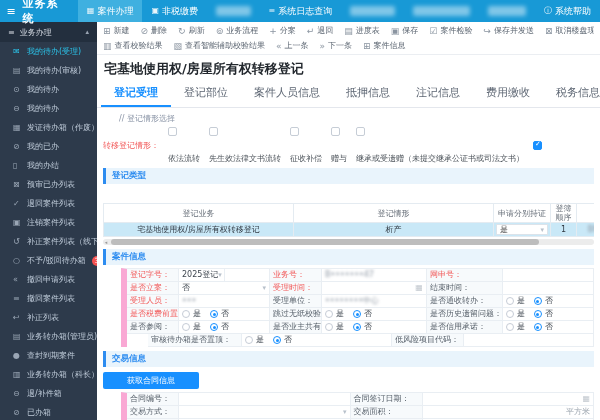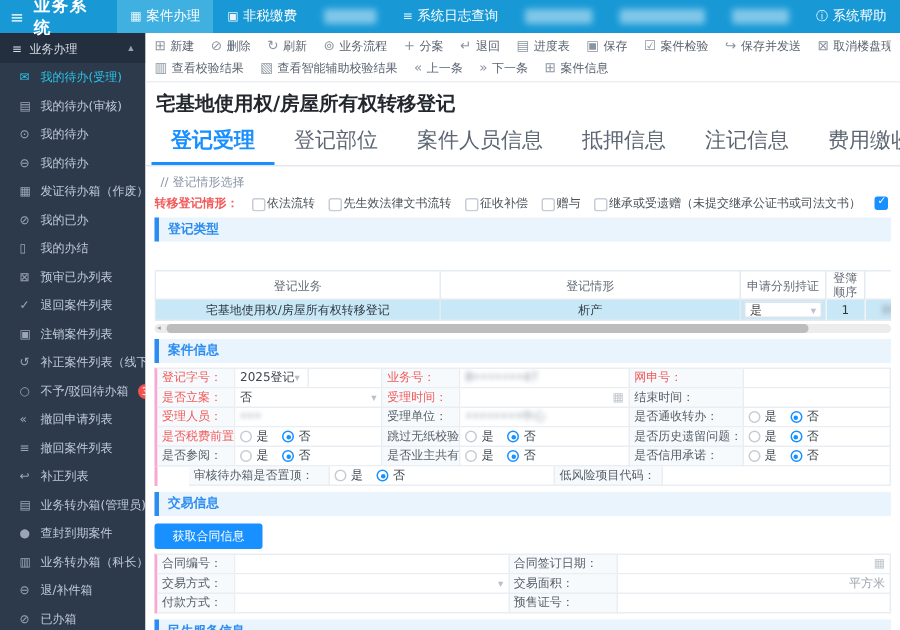--- a/index.html
+++ b/index.html
@@ -29,29 +29,29 @@
   .badge { background:#f45151; color:#fff; min-width:10px; height:10px; border-radius:5px; font-size:7px; line-height:10px; text-align:center; padding:0 2px; margin-left:1px; }
 
   
   .main { position:absolute; left:97px; top:22px; width:503px; bottom:0; background:#fff; overflow:hidden; }
   .toolbar { border-bottom:1px solid #ebeef2; padding:1px 6px; }
   .tb-row { display:flex; align-items:center; gap:11px; height:15px; overflow:hidden; }
   .tb-btn { display:flex; align-items:center; gap:3px; font-size:8px; color:#5a6470; white-space:nowrap; cursor:pointer; }
   .tb-ico { font-size:9px; color:#8a94a0; }
 
   .page-title { font-size:13px; font-weight:bold; color:#23282e; padding:5px 7px 3px; }
-  .tabs { display:flex; border-bottom:1px solid #e4e7ed; font-size:14px; color:#5d6673; padding:0 4px; }
+  .tabs { display:flex; border-bottom:1px solid #e4e7ed; font-size:11px; color:#5d6673; padding:0 4px; }
   .tab { padding:4px 13px 5px; cursor:pointer; white-space:nowrap; }
   .tab.active { color:#1890ff; border-bottom:2px solid #1890ff; font-weight:bold; }
 
   .content { padding:3px 6px 0; font-size:8px; color:#4a5158; }
-  .slash-label { color:#8a94a6; font-size:8px; margin:2px 4px 3px; }
+  .slash-label { color:#8a94a6; font-size:8px; margin:2px 16px 3px; }
   .cond-row { display:flex; align-items:center; gap:9px; margin:1px 0 4px; flex-wrap:nowrap; overflow:hidden; }
-  .req { color:#f25a5a; font-weight:bold; white-space:nowrap; }
-  .cb { display:flex; align-items:flex-end; gap:1px; white-space:nowrap; cursor:pointer; }
+  .req { color:#f25a5a; font-weight:normal; white-space:nowrap; }
+  .cb { display:flex; align-items:flex-start; gap:17px; white-space:nowrap; cursor:pointer;flex-direction:column; }
   .cb i { width:9px; height:9px; border:1px solid #c6cdd6; border-radius:2px; background:#fff; position:relative; flex:0 0 auto; }
   .cb.on i { background:#1890ff; border-color:#1890ff; }
   .cb.on i::after { content:"✓"; position:absolute; left:1px; top:-2px; color:#fff; font-size:7px; }
 
   .strip { background:#e9f4fc; border-left:3px solid #2d8cf0; color:#2d8cf0; font-weight:bold; font-size:8.5px;
            padding:2px 6px; margin:4px 0 3px; }
   .tip { color:#e23b3b; font-weight:bold; font-size:8.5px; margin:1px 0 3px; }
 
   .tbl-wrap { width:100%; overflow:hidden;margin-top:19px; }
   table.dj { border-collapse:collapse; table-layout:fixed; width:513px; font-size:8px; text-align:center; }
@@ -59,21 +59,21 @@
   table.dj th { color:#666e78; font-weight:normal; height:19px; white-space:normal; line-height:9px; background:#fff; }
   table.dj tr.sel td { background:#c9e8f7; color:#2f3842; }
   .mini-select { background:#fff; border:1px solid #dce3ea; height:11px; line-height:10px; font-size:8px;
                  display:flex; align-items:center; justify-content:space-between; padding:0 3px; color:#444; }
   .caret { color:#b8c1cb; font-size:7px; }
 
   .hscroll { height:6px; background:#ececec; margin:2px 0 1px; position:relative; border-radius:3px; cursor:pointer; }
   .hscroll .arrow { position:absolute; left:0; top:0; width:6px; height:6px; font-size:5px; line-height:6px; color:#9a9a9a; text-align:center; }
   .hscroll .thumb { position:absolute; left:8px; top:0; height:6px; width:428px; background:#bdbdbd; border-radius:3px; }
 
-  .fgrid { display:grid; border-top:1px solid #e9eef3; border-left:2px solid #f9a8d4; }
+  .fgrid { display:grid; border-top:1px solid #e9eef3; border-left:6px solid #f9a8d4;margin-left:18px; }
   .fgrid > div { border-right:1px solid #e9eef3; border-bottom:1px solid #e9eef3; height:13px; line-height:12px;
                  padding:0 3px; overflow:hidden; white-space:nowrap; display:flex; align-items:center; }
   .lbl { background:#f7fafc; color:#555e68; }
   .lbl.red { color:#f25a5a; }
   .val { background:#fff; color:#3d454e; position:relative; }
   .g-case { grid-template-columns:52px 1fr 52px 1.15fr 76px 1fr; }
   .g-case6 { grid-template-columns:94px 150px 72px 1fr; border-top:none;padding-left:21px; }
   .g-trade { grid-template-columns:52px 1fr 72px 1fr; }
 
   .rd { display:flex; align-items:center; gap:3px; margin-right:9px; cursor:pointer; }
@@ -83,21 +83,21 @@
 
   .split { display:flex; width:100%; height:100%; align-items:center; }
   .split .part { flex:1; height:100%; display:flex; align-items:center; padding-right:2px; }
   .split .part + .part { border-left:1px solid #e9eef3; }
 
   .blurred { filter:blur(1.6px); color:#8d97a3; }
   .cal-ico { margin-left:auto; color:#c0c6cd; font-size:8px; }
   .suffix { margin-left:auto; color:#9aa3ad; }
   .right-caret { margin-left:auto; }
 
-  .btn-primary { display:inline-block; background:#1890ff; color:#fff; font-size:8px; padding:3px 12px;
+  .btn-primary { display:inline-block; background:#1890ff; color:#fff; font-size:8px; padding:3px 24px;
                  border-radius:2px; margin:2px 0 3px; cursor:pointer; }
 </style>
 </head>
 <body>
 
 <div class="topbar">
   <span class="burger">≡</span>
   <span class="brand">业务系统</span>
   <span class="nav-item active">
     <span class="nav-ico">▦</span>

